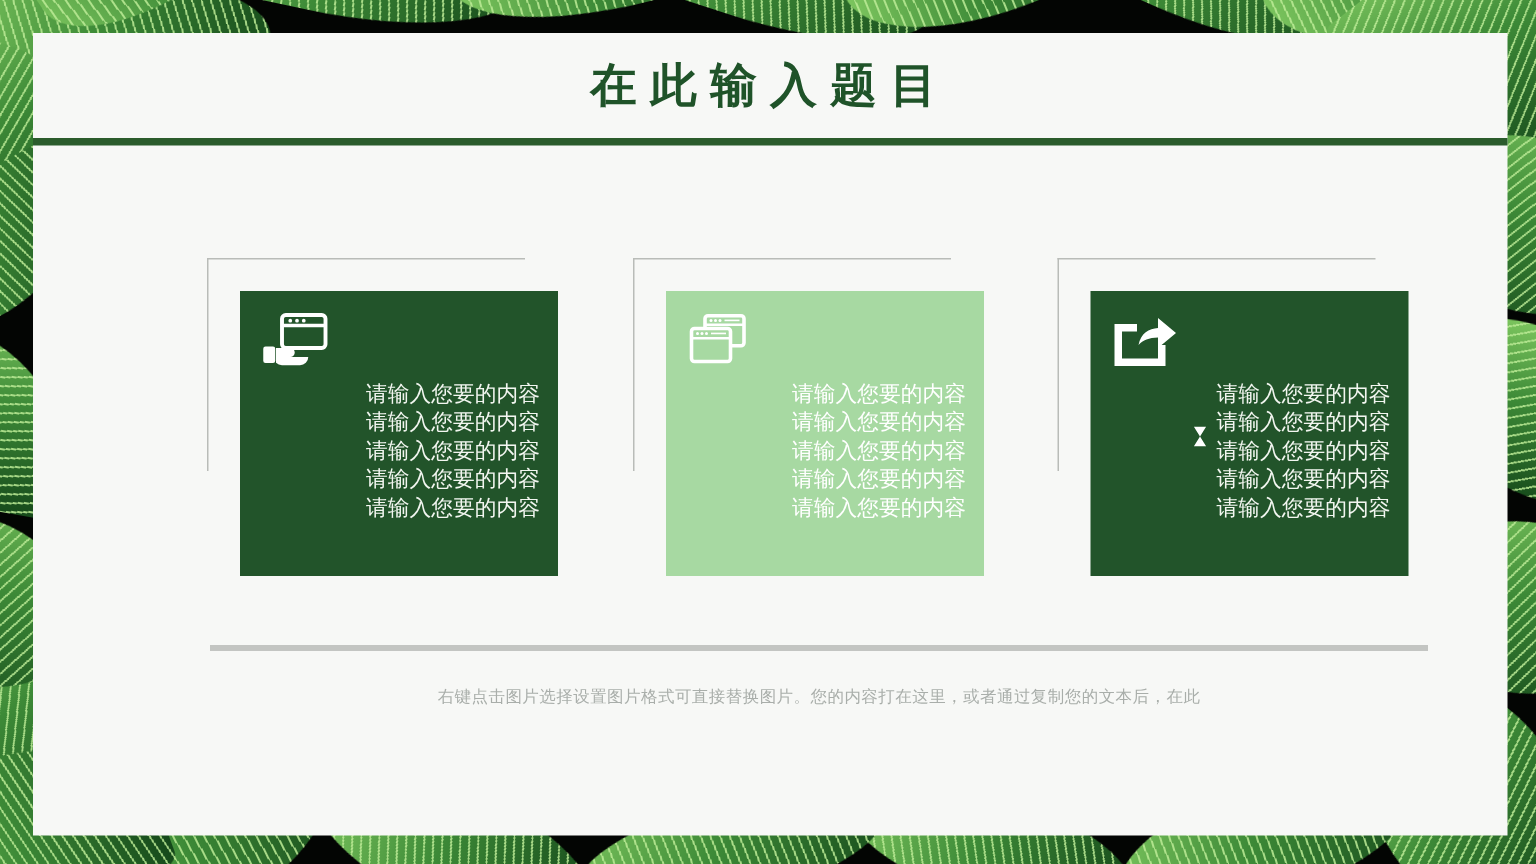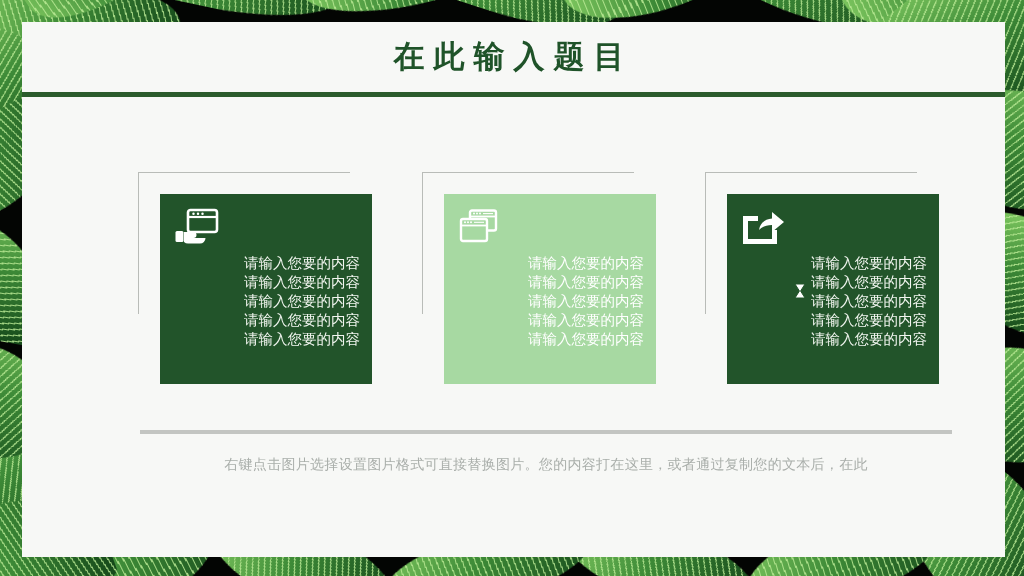--- a/index.html
+++ b/index.html
@@ -107,21 +107,21 @@
     position:absolute; left:794px; top:283px; width:12px; height:16px; z-index:9;
     pointer-events:none;
   }
 
   
   #divider { position:absolute; left:118px; top:408px; width:812px; height:4px; background:#c3c5c2; }
   #caption {
     position:absolute; left:118px; top:430px; width:812px;
     text-align:center; color:#a9aeaa;
     font-family:"DejaVu Sans", sans-serif;
-    font-size:14px; line-height:25px; letter-spacing:.3px;
+    font-size:11px; line-height:25px; letter-spacing:.3px;
   }
 </style>
 </head>
 <body>
 
 <div id="leaf-bg">
   <div class="leaf lf1"></div>
   <div class="leaf l2 lf2"></div>
   <div class="leaf thin lf3"></div>
   <div class="leaf lf4"></div>

